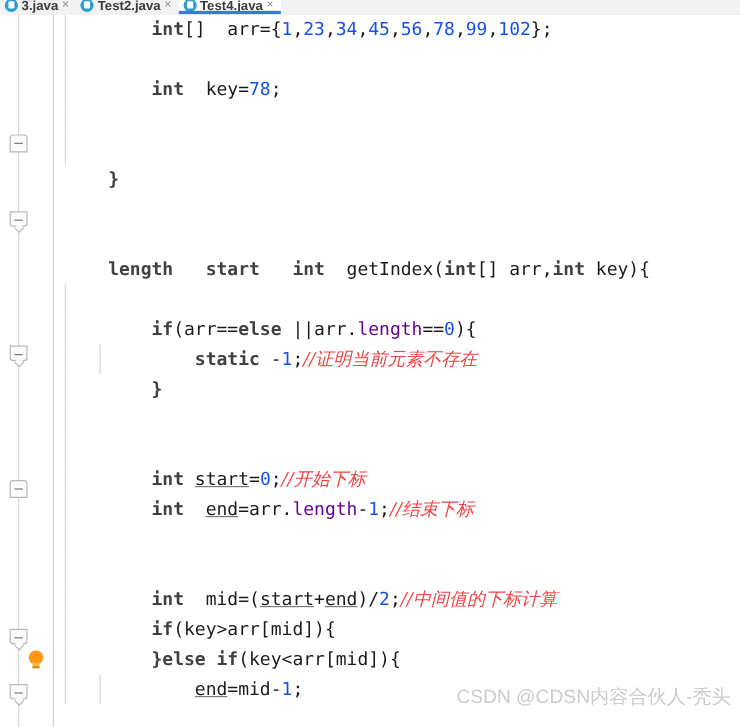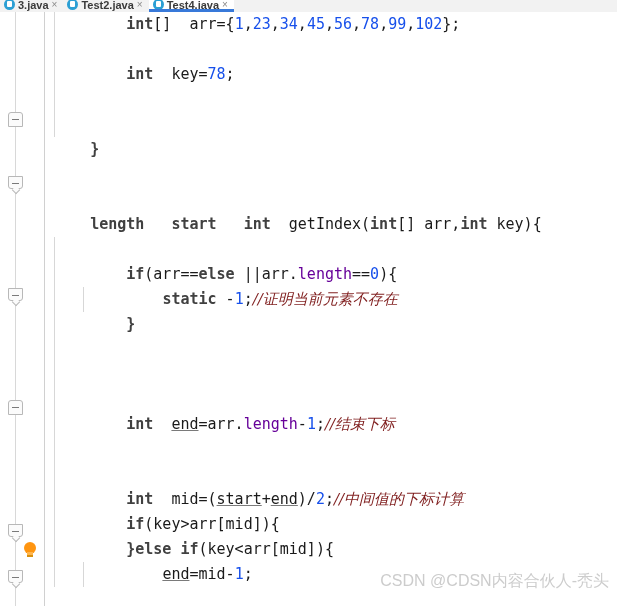--- a/index.html
+++ b/index.html
@@ -200,21 +200,21 @@
     top: 0;
     width: 1px;
     height: 25px;
     background: #d7d7d7;
     z-index: 1;
   }
 
   
   .kw   { color: #404040; font-weight: bold; }
   .num  { color: #1750eb; }
-  .cmt  { color: #7f1d1d; font-style: italic; font-family: "DejaVu Serif","Liberation Serif", serif; }
+  .cmt  { color: #ef4444; font-style: italic; font-family: "DejaVu Serif","Liberation Serif", serif; }
   .fld  { color: #660099; }
   .plain{ color: #1a1a1a; }
   .uline{ text-decoration: underline; text-decoration-color: #7a7a7a; }
 
   
   .watermark {
     position: absolute;
     right: 8px;
     bottom: 14px;
     font-family: "Liberation Sans", sans-serif;
@@ -275,21 +275,21 @@
         <div class="row"><span class="rowtext"><span class="plain">    </span><span class="kw">}</span></span></div>
         <div class="row"><span class="rowtext"></span></div>
         <div class="row"><span class="rowtext"></span></div>
         <div class="row"><span class="rowtext"><span class="plain">    </span><span class="kw">length</span><span class="plain">   </span><span class="kw">start</span><span class="plain">   </span><span class="kw">int</span><span class="plain">  getIndex(</span><span class="kw">int</span><span class="plain">[] arr,</span><span class="kw">int</span><span class="plain"> key){</span></span></div>
         <div class="row"><div class="iguide" style="left: 8px;"></div><span class="rowtext"></span></div>
         <div class="row"><div class="iguide" style="left: 8px;"></div><span class="rowtext"><span class="plain">        </span><span class="kw">if</span><span class="plain">(arr==</span><span class="kw">else</span><span class="plain"> ||arr.</span><span class="fld">length</span><span class="plain">==</span><span class="num">0</span><span class="plain">){</span></span></div>
         <div class="row"><div class="iguide" style="left: 8px;"></div><div class="iguide" style="left: 37px;"></div><span class="rowtext"><span class="plain">            </span><span class="kw">static</span><span class="plain"> -</span><span class="num">1</span><span class="plain">;</span><span class="cmt">//证明当前元素不存在</span></span></div>
         <div class="row"><div class="iguide" style="left: 8px;"></div><span class="rowtext"><span class="plain">        </span><span class="kw">}</span></span></div>
         <div class="row"><div class="iguide" style="left: 8px;"></div><span class="rowtext"></span></div>
         <div class="row"><div class="iguide" style="left: 8px;"></div><span class="rowtext"></span></div>
-        <div class="row"><div class="iguide" style="left: 8px;"></div></div>
+        <div class="row"><div class="iguide" style="left: 8px;"></div><span class="rowtext"><span class="plain">        </span><span class="kw">int</span><span class="plain"> </span><span class="plain uline">start</span><span class="plain">=</span><span class="num">0</span><span class="plain">;</span><span class="cmt">//开始下标</span></span></div>
         <div class="row"><div class="iguide" style="left: 8px;"></div><span class="rowtext"><span class="plain">        </span><span class="kw">int</span><span class="plain">  </span><span class="plain uline">end</span><span class="plain">=arr.</span><span class="fld">length</span><span class="plain">-</span><span class="num">1</span><span class="plain">;</span><span class="cmt">//结束下标</span></span></div>
         <div class="row"><div class="iguide" style="left: 8px;"></div><span class="rowtext"></span></div>
         <div class="row"><div class="iguide" style="left: 8px;"></div><span class="rowtext"></span></div>
         <div class="row"><div class="iguide" style="left: 8px;"></div><span class="rowtext"><span class="plain">        </span><span class="kw">int</span><span class="plain">  mid=(</span><span class="plain uline">start</span><span class="plain">+</span><span class="plain uline">end</span><span class="plain">)/</span><span class="num">2</span><span class="plain">;</span><span class="cmt">//中间值的下标计算</span></span></div>
         <div class="row"><div class="iguide" style="left: 8px;"></div><span class="rowtext"><span class="plain">        </span><span class="kw">if</span><span class="plain">(key&gt;arr[mid]){</span></span></div>
         <div class="row"><div class="iguide" style="left: 8px;"></div><span class="rowtext"><span class="plain">        </span><span class="kw">}</span><span class="kw">else</span><span class="plain"> </span><span class="kw">if</span><span class="plain">(key&lt;arr[mid]){</span></span></div>
         <div class="row"><div class="iguide" style="left: 8px;"></div><div class="iguide" style="left: 37px;"></div><span class="rowtext"><span class="plain">            </span><span class="plain uline">end</span><span class="plain">=mid-</span><span class="num">1</span><span class="plain">;</span></span></div>
       </div>
   </div>
 

